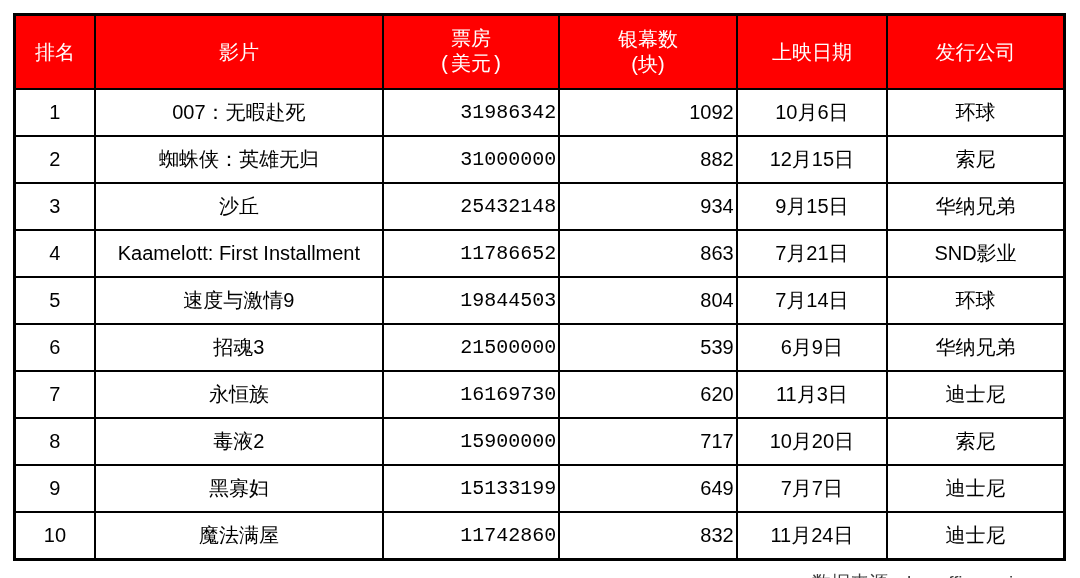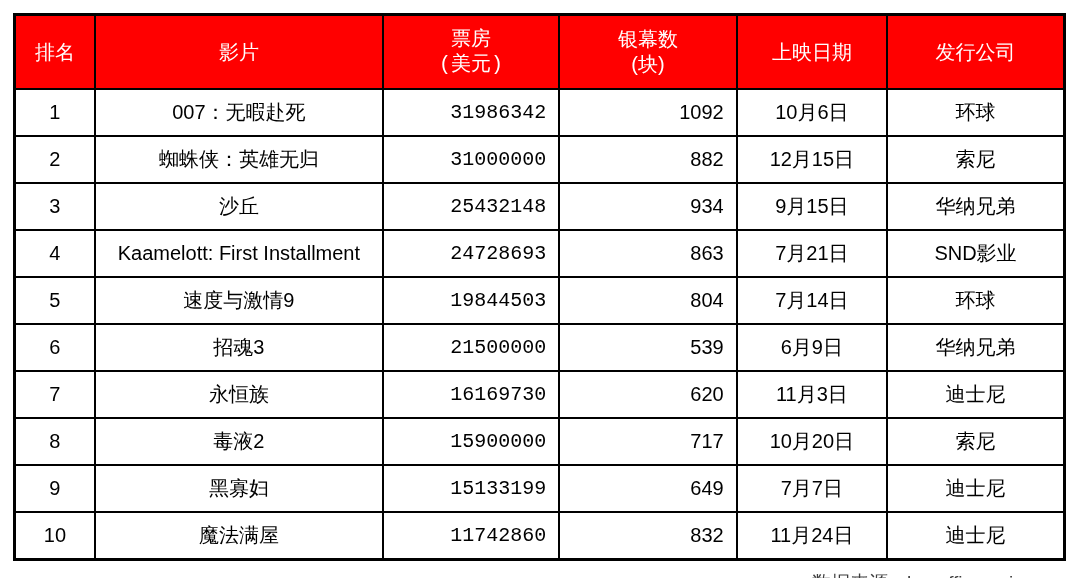--- a/index.html
+++ b/index.html
@@ -42,21 +42,21 @@
   }
   .box-office td{height:45px;}
   .col-rank{width:77px;}
   .col-title{width:276px;}
   .col-gross{width:169px;font-family:Liberation Mono, monospace;}
   .col-screens{width:170px;}
   .col-date{width:144px;margin-left:24px;}
   .col-distributor{width:170px;margin-left:40px;}
   td.col-gross,td.col-screens{
     text-align:right;
-    padding-right:12px;
+    padding-right:2px;
   }
   .source-note{
     width:1052px;
     text-align:right;
     margin-top:9px;
     font-size:19px;
     color:var(--source-text);
   }
 </style>
 </head>
@@ -105,21 +105,21 @@
           <td class="col-rank">3</td>
           <td class="col-title">沙丘</td>
           <td class="col-gross">25432148</td>
           <td class="col-screens">934</td>
           <td class="col-date">9月15日</td>
           <td class="col-distributor">华纳兄弟</td>
         </tr>
         <tr>
           <td class="col-rank">4</td>
           <td class="col-title">Kaamelott: First Installment</td>
-          <td class="col-gross">24728693</td>
+          <td class="col-gross">11786652</td>
           <td class="col-screens">863</td>
           <td class="col-date">7月21日</td>
           <td class="col-distributor">SND影业</td>
         </tr>
         <tr>
           <td class="col-rank">5</td>
           <td class="col-title">速度与激情9</td>
           <td class="col-gross">19844503</td>
           <td class="col-screens">804</td>
           <td class="col-date">7月14日</td>

